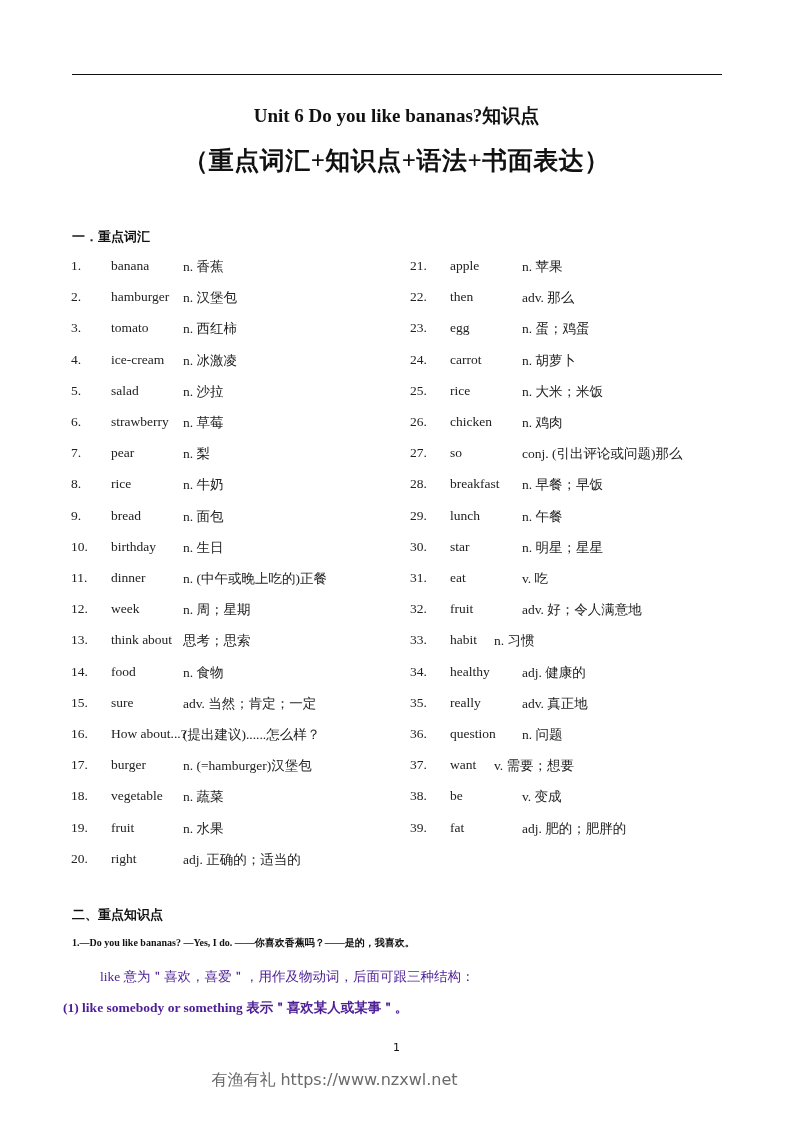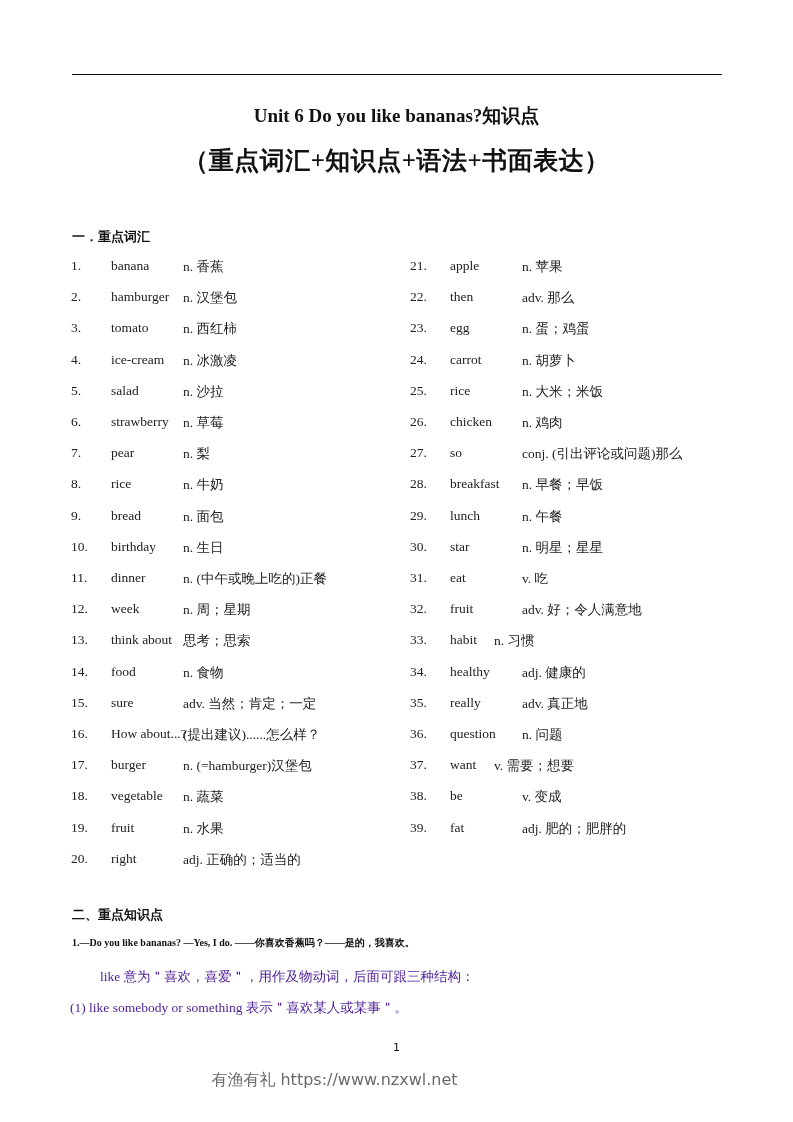--- a/index.html
+++ b/index.html
@@ -231,16 +231,16 @@
     <div class="vocab-row" style="left: 410px; top: 819.6px;">
       <span class="num">39.</span>
       <span class="word">fat</span>
       <span class="def">adj.  肥的；肥胖的</span>
     </div>
   </div>
 
 <div class="section-head" style="top:906px;">二、重点知识点</div>
 <div class="kp-title">1.—Do you like bananas? —Yes, I do. ——你喜欢香蕉吗？——是的，我喜欢。</div>
 <div class="kp-line" style="left:100px; top:968px;">like 意为＂喜欢，喜爱＂，用作及物动词，后面可跟三种结构：</div>
-<div class="kp-line" style="left:70px; top:999px;">(1) like somebody or something 表示＂喜欢某人或某事＂。</div>
+<div class="kp-line" style="left:63px; top:999px;font-weight:bold;">(1) like somebody or something 表示＂喜欢某人或某事＂。</div>
 
 <div class="page-num">1</div>
 <div class="watermark">有渔有礼 https://www.nzxwl.net</div>
 
 </body></html>

